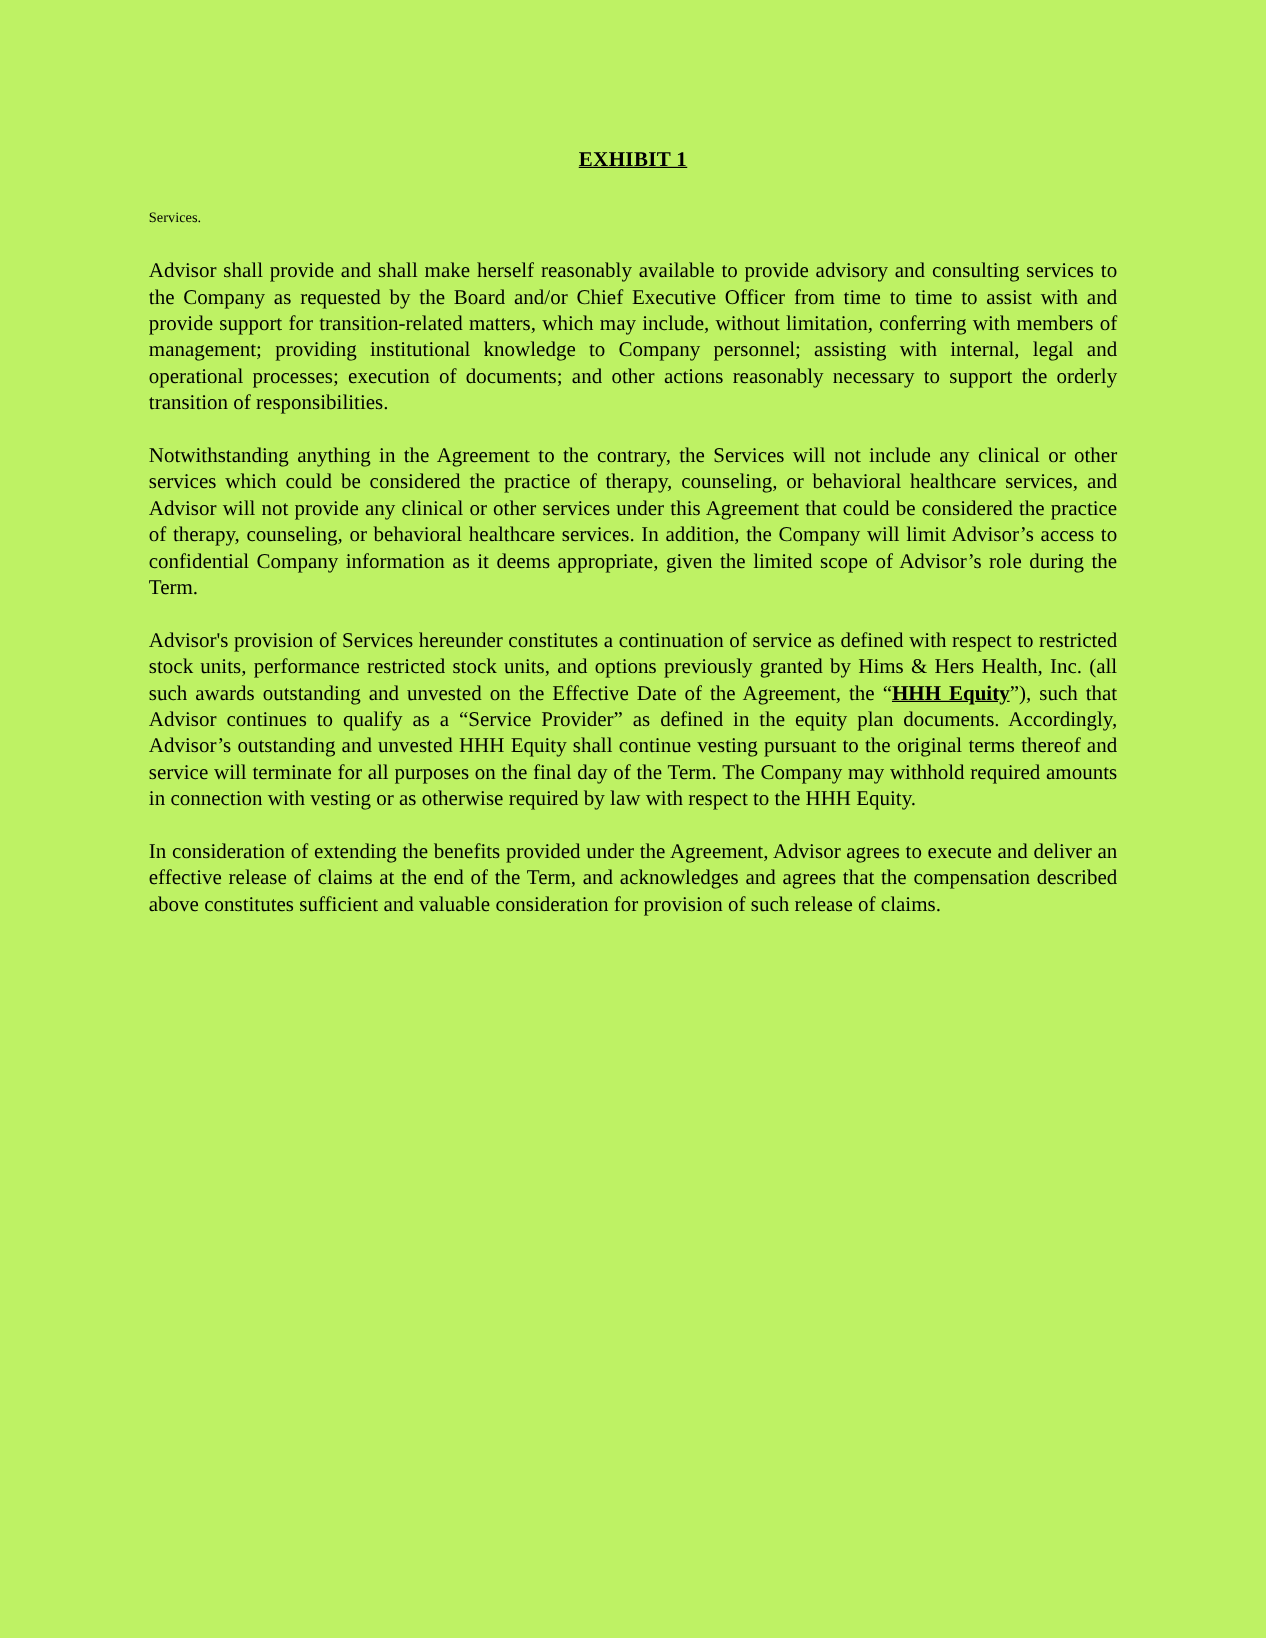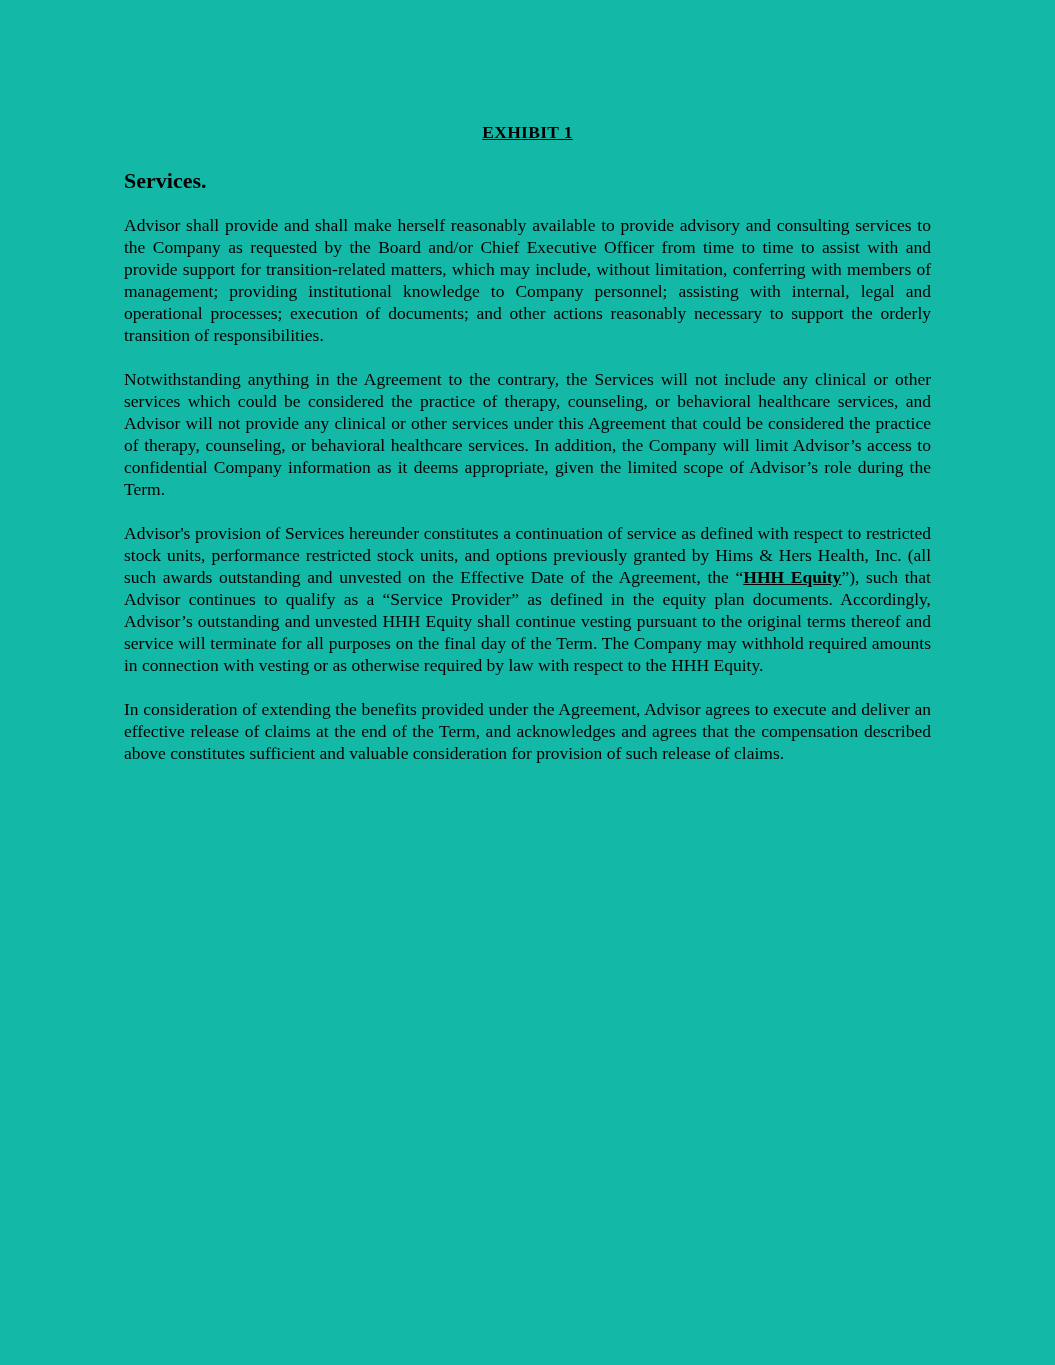--- a/index.html
+++ b/index.html
@@ -4,39 +4,39 @@
 <style>
   html, body {
     margin: 0;
     padding: 0;
     background: #ffffff;
   }
   .doc-page {
     position: relative;
     width: 1055px;
     height: 1365px;
-    background: #14b8a6;
+    background: #bef264;
     color: #000000;
     font-family: "Liberation Serif", "DejaVu Serif", serif;
     font-size: 17.5px;
     line-height: 22px;
     box-sizing: border-box;
     padding: 121px 124px 0 124px;
     overflow: hidden;
   }
   .doc-title {
     text-align: center;
     font-weight: bold;
     text-decoration: underline;
     margin: 0 0 27px 0;
     letter-spacing: 0.3px;
   }
   .section-heading {
-    font-weight: bold;
-    font-size: 22px;
+    font-weight: normal;
+    font-size: 12px;
     margin: 0 0 22px 0;
   }
   .paragraph {
     margin: 0 0 22px 0;
     text-align: justify;
     white-space: normal;
   }
   .u {
     text-decoration: underline;
     font-weight: bold;

